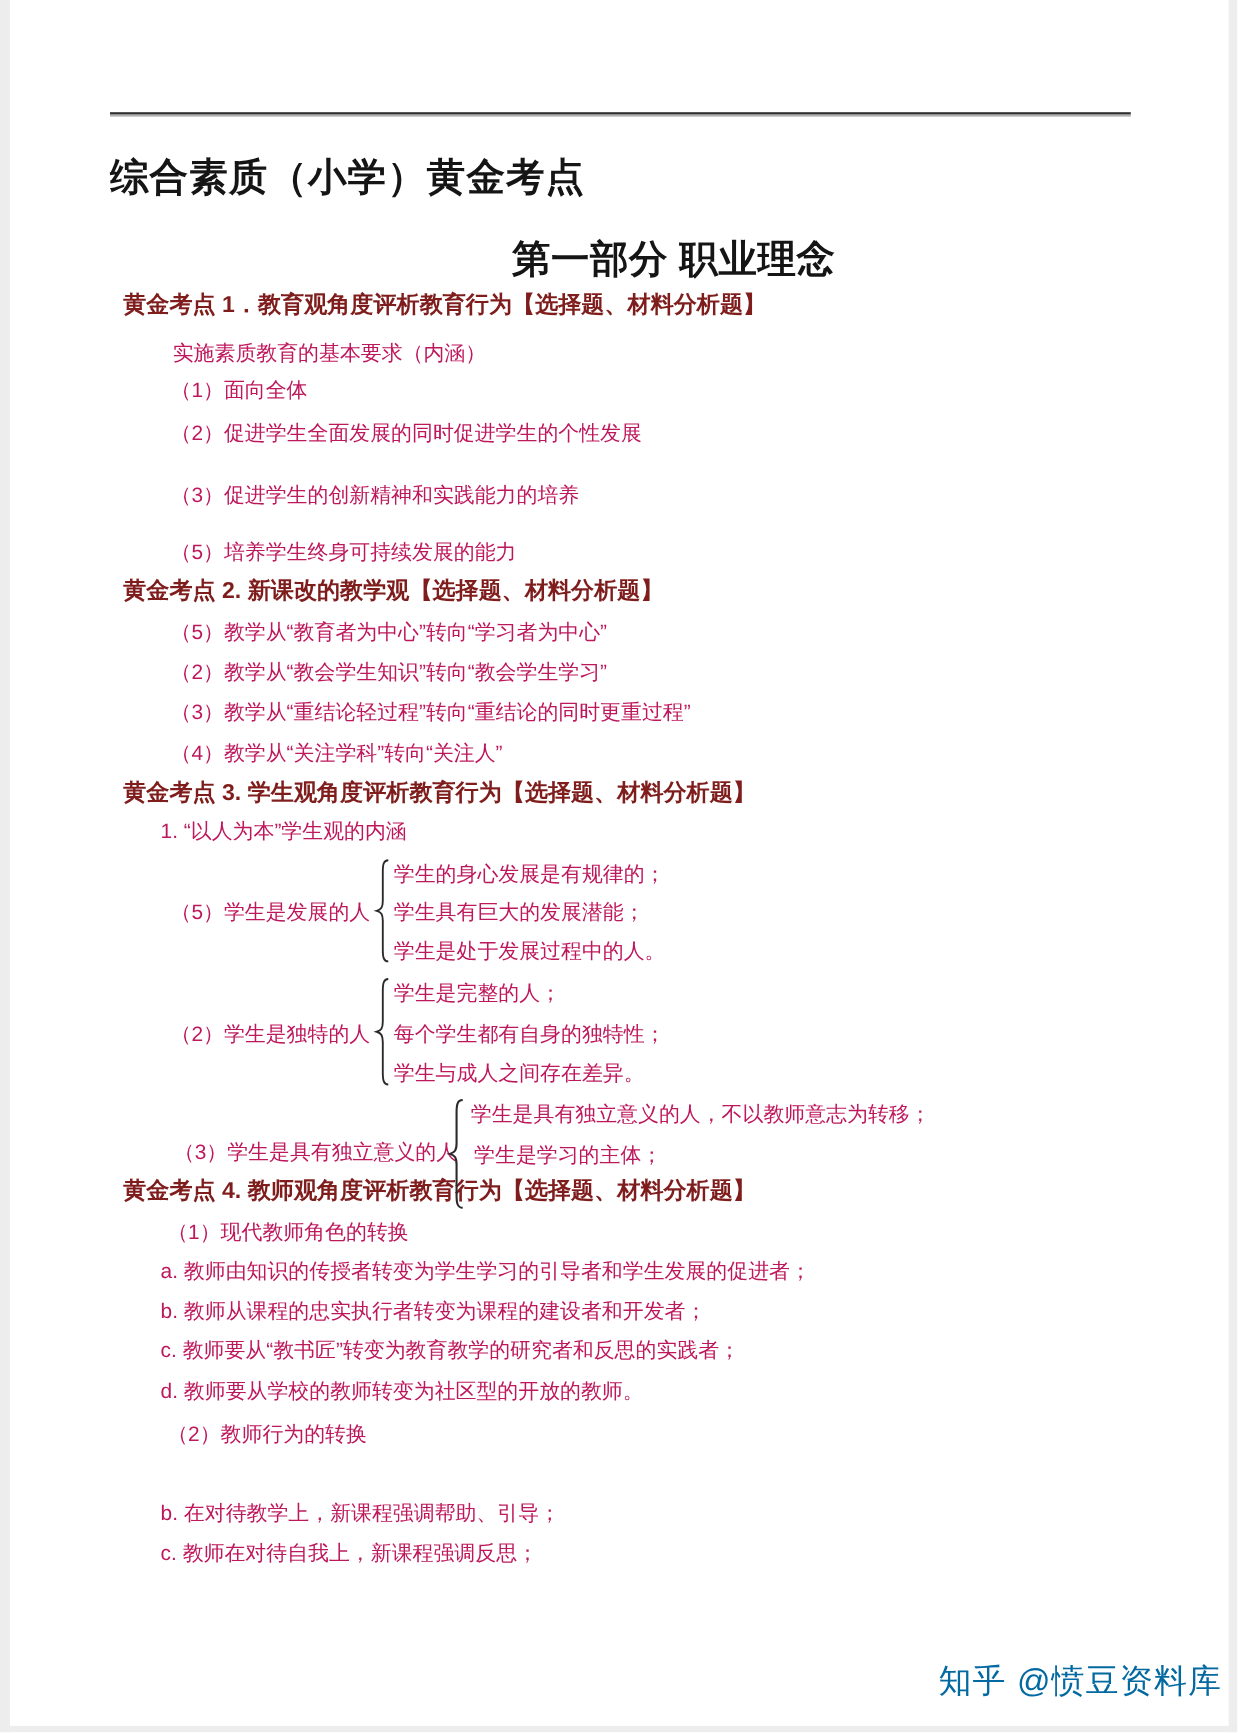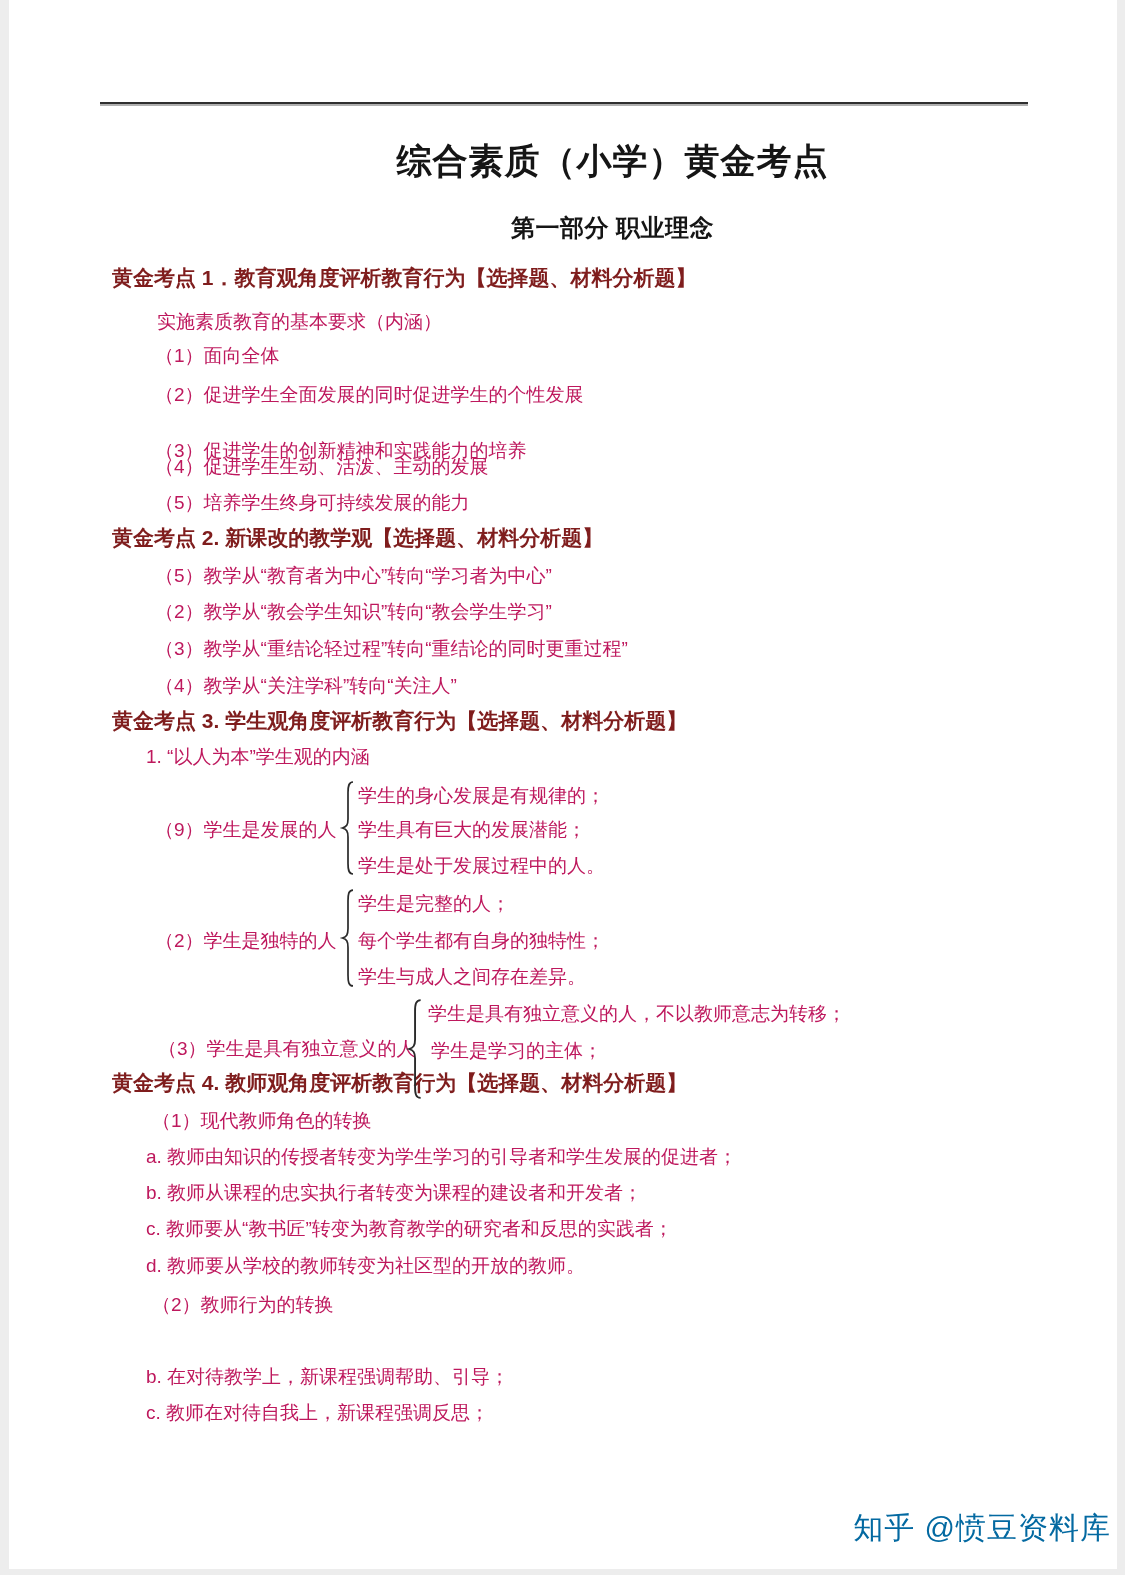--- a/index.html
+++ b/index.html
@@ -18,31 +18,30 @@
   .edge-bottom{ left: 0; bottom: 0; width: 1125px; height: 6px; }
   .toprule {
     position: absolute;
     left: 100px; top: 102px; width: 928px; height: 2px;
     background: #2f2f2f;
     box-shadow: 0 2px 0 0 #b0b0b0;
   }
   .doc-title {
     position: absolute;
     left: 100px; right: 0; top: 138px;
-    text-align: center;
     font-size: 35px; font-weight: 700;
     letter-spacing: 1px;
     white-space: nowrap;
     color: #151515;
   }
   .part-title {
     position: absolute;
     left: 100px; right: 0; top: 212px;
     text-align: center;
-    font-size: 24px; font-weight: 700;
+    font-size: 35px; font-weight: 700;
     letter-spacing: 0.5px;
     white-space: nowrap;
     color: #151515;
   }
   .h {
     position: absolute;
     left: 112px;
     font-size: 21px; font-weight: 700;
     white-space: nowrap;
     color: #7f1d1d;
@@ -76,33 +75,32 @@
   <div class="toprule"></div>
 
   <div class="doc-title">综合素质（小学）黄金考点</div>
   <div class="part-title">第一部分 职业理念</div>
 
   <div class="h" style="top:266px">黄金考点 1．教育观角度评析教育行为【选择题、材料分析题】</div>
   <div class="t" style="top:311px;left:157px">实施素质教育的基本要求（内涵）</div>
   <div class="t" style="top:345px;left:155px">（1）面向全体</div>
   <div class="t" style="top:384px;left:155px">（2）促进学生全面发展的同时促进学生的个性发展</div>
   <div class="t" style="top:440px;left:155px">（3）促进学生的创新精神和实践能力的培养</div>
-  <div class="t" style="top:456px;left:155px">（4）促进学生生动、活泼、主动的发展</div>
   <div class="t" style="top:492px;left:155px">（5）培养学生终身可持续发展的能力</div>
 
   <div class="h" style="top:526px">黄金考点 2. 新课改的教学观【选择题、材料分析题】</div>
   <div class="t" style="top:565px;left:155px">（5）教学从“教育者为中心”转向“学习者为中心”</div>
   <div class="t" style="top:601px;left:155px">（2）教学从“教会学生知识”转向“教会学生学习”</div>
   <div class="t" style="top:638px;left:155px">（3）教学从“重结论轻过程”转向“重结论的同时更重过程”</div>
   <div class="t" style="top:675px;left:155px">（4）教学从“关注学科”转向“关注人”</div>
 
   <div class="h" style="top:709px">黄金考点 3. 学生观角度评析教育行为【选择题、材料分析题】</div>
   <div class="t" style="top:746px;left:146px">1. “以人为本”学生观的内涵</div>
 
-  <div class="t" style="top:819px;left:155px">（9）学生是发展的人</div>
+  <div class="t" style="top:819px;left:155px">（5）学生是发展的人</div>
   <svg class="brace" style="left:339px;top:781px" width="17" height="94" viewBox="0 0 17 94" preserveAspectRatio="none">
     <path d="M14 1 C9.5 1 9 5.5 9 11.5 L9 38 C9 44 7.5 45.8 3.5 47 C7.5 48.2 9 50 9 56 L9 82.5 C9 88.5 9.5 93 14 93" fill="none" stroke="#2a2a2a" stroke-width="1.7"></path>
   </svg>
   <div class="t" style="top:785px;left:358px">学生的身心发展是有规律的；</div>
   <div class="t" style="top:819px;left:358px">学生具有巨大的发展潜能；</div>
   <div class="t" style="top:855px;left:358px">学生是处于发展过程中的人。</div>
 
   <div class="t" style="top:930px;left:155px">（2）学生是独特的人</div>
   <svg class="brace" style="left:339px;top:889px" width="17" height="98" viewBox="0 0 17 94" preserveAspectRatio="none">
     <path d="M14 1 C9.5 1 9 5.5 9 11.5 L9 38 C9 44 7.5 45.8 3.5 47 C7.5 48.2 9 50 9 56 L9 82.5 C9 88.5 9.5 93 14 93" fill="none" stroke="#2a2a2a" stroke-width="1.7"></path>

